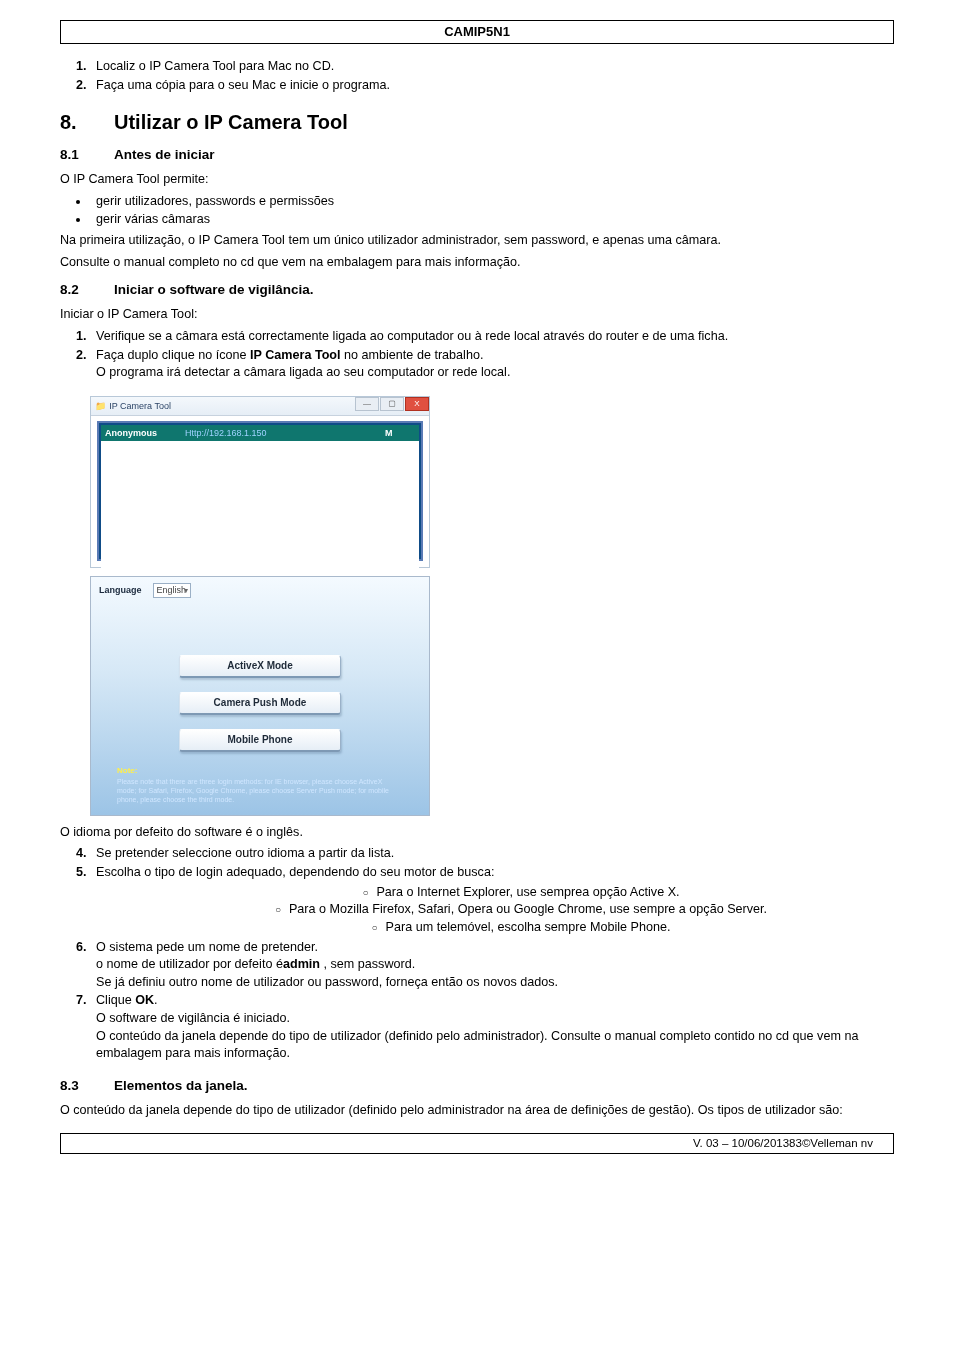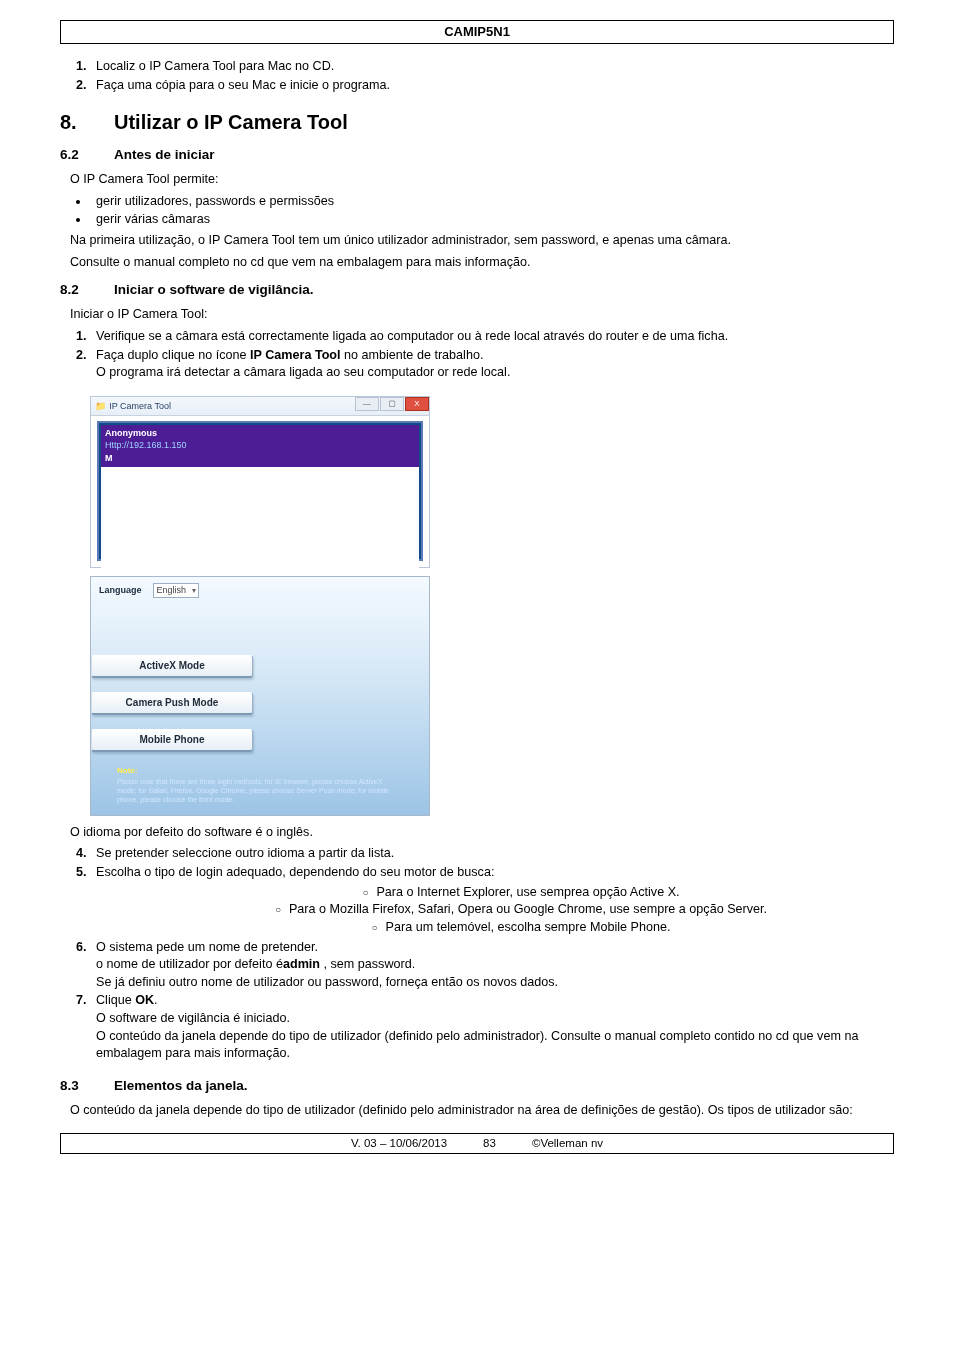--- a/index.html
+++ b/index.html
@@ -46,21 +46,21 @@
     font-weight: bold;
     margin: 12px 0 8px 0;
   }
   h2.sect .num { display: inline-block; width: 54px; }
   h3.sub {
     font-size: 13.5px;
     font-weight: bold;
     margin: 10px 0 6px 0;
   }
   h3.sub .num { display: inline-block; width: 54px; }
-  p.para { margin: 4px 10px; }
+  p.para { margin: 4px 0; }
   ul.bullets {
     list-style: disc;
     margin: 2px 0 2px 0;
     padding-left: 30px;
   }
   ul.bullets li { margin: 0; padding-left: 6px; }
   .indent { margin-left: 30px; margin-top:6px; margin-bottom:12px}
   ol.sub-ol {
     list-style-type: lower-alpha;
     margin: 2px 0;
@@ -113,23 +113,22 @@
     position:absolute; left:6px; right:6px; top:24px; bottom:6px;
     border: 2px solid #5a7bb5;
     background: #0f4c87;
     padding:2px;
     box-sizing:border-box;
   }
   .shot1 .inner {
     background:#fff; height:100%; box-sizing:border-box;
   }
   .shot1 .row {
-    display:flex; font-size:9px; color:#fff; background:#4c1d95;
+    display:flex; font-size:9px; color:#fff; background:#0f766e;
     padding:2px 4px;
-    flex-direction:column;
   }
   .shot1 .row .c1 { width: 80px; font-weight:bold;}
   .shot1 .row .c2 { flex:1; color:#9fd2ff;}
   .shot1 .row .c3 { width: 30px; font-weight:bold; text-align:left; color:#fff;}
   
   .shot2 {
     width: 340px;
     height: 240px;
     margin: 8px 0 8px 30px;
     border: 1px solid #a9b9cc;
@@ -137,73 +136,72 @@
     position: relative;
     box-sizing: border-box;
     font-family: Arial, sans-serif;
   }
   .shot2 .lang {
     position:absolute; top:6px; left:8px;
     font-size:9px; color:#1b2a3d;
     display:flex; align-items:center; gap:11px;
   }
   .shot2 .lang .sel {
-    border:1px solid #9bb0c6; background:#fff; padding:0 12px 0 3px;
+    border:1px solid #9bb0c6; background:#fff; padding:0 4px 0 3px;
     font-size:9px; color:#444; position:relative; height:13px; line-height:13px;
   }
   .shot2 .lang .sel::after{
     content:"▾"; position:absolute; right:2px; top:0; font-size:8px; color:#666;
   }
   .shot2 .btns {
     position:absolute; left:0; right:0; top:78px;
-    display:flex; flex-direction:column; gap:14px;
+    display:flex; flex-direction:column; align-items:center; gap:14px;
   }
   .shot2 .btn3d {
     width: 160px; height: 20px;
     background: linear-gradient(#fff,#e6eef6);
     border-top:1px solid #fff; border-left:1px solid #d6e2ee;
     border-right:1px solid #9ab1c8; border-bottom:2px solid #7e99b4;
     border-radius: 3px;
     font-size: 10px; font-weight:bold; color:#1e2a38;
     text-align:center; line-height:20px;
     box-shadow: 1px 2px 2px rgba(60,90,120,.25);
   }
   .shot2 .note {
     position:absolute; left:26px; right:26px; bottom:10px;
     font-size:7px; color:#cfe6ff; line-height:1.35;
   }
   .shot2 .note .nt { color:#ffef4b; font-weight:bold; font-size:8px;}
   
   .footer {
     border: 1px solid #000;
-    display:flex; justify-content:center;
+    display:flex; justify-content:flex-end;
     font-size:11.5px;
-    padding: 1px 4px;
+    padding: 1px 20px;
     margin-top: 14px;
-    gap: 36px;
   }
 </style>
 </head>
 <body>
 
 <div class="page">
 
   <div class="header-box">CAMIP5N1</div>
 
   <ol class="ol-main">
     <li><span>Localiz o IP Camera Tool para Mac no CD.</span></li>
     <li><span>Faça uma cópia para o seu Mac e inicie o programa.</span></li>
   </ol>
 
   <h2 class="sect">
     <span class="num">8.</span><span>Utilizar o IP Camera Tool</span>
   </h2>
 
   <h3 class="sub">
-    <span class="num">6.2</span><span>Antes de iniciar</span>
+    <span class="num">8.1</span><span>Antes de iniciar</span>
   </h3>
 
   <p class="para">O IP Camera Tool permite:</p>
   <ul class="bullets">
     <li>gerir utilizadores, passwords e permissões</li>
     <li>gerir várias câmaras</li>
   </ul>
   <p class="para">Na primeira utilização, o IP Camera Tool tem um único utilizador administrador, sem password, e apenas uma câmara.</p>
   <p class="para">Consulte o manual completo no cd que vem na embalagem para mais informação.</p>
 

